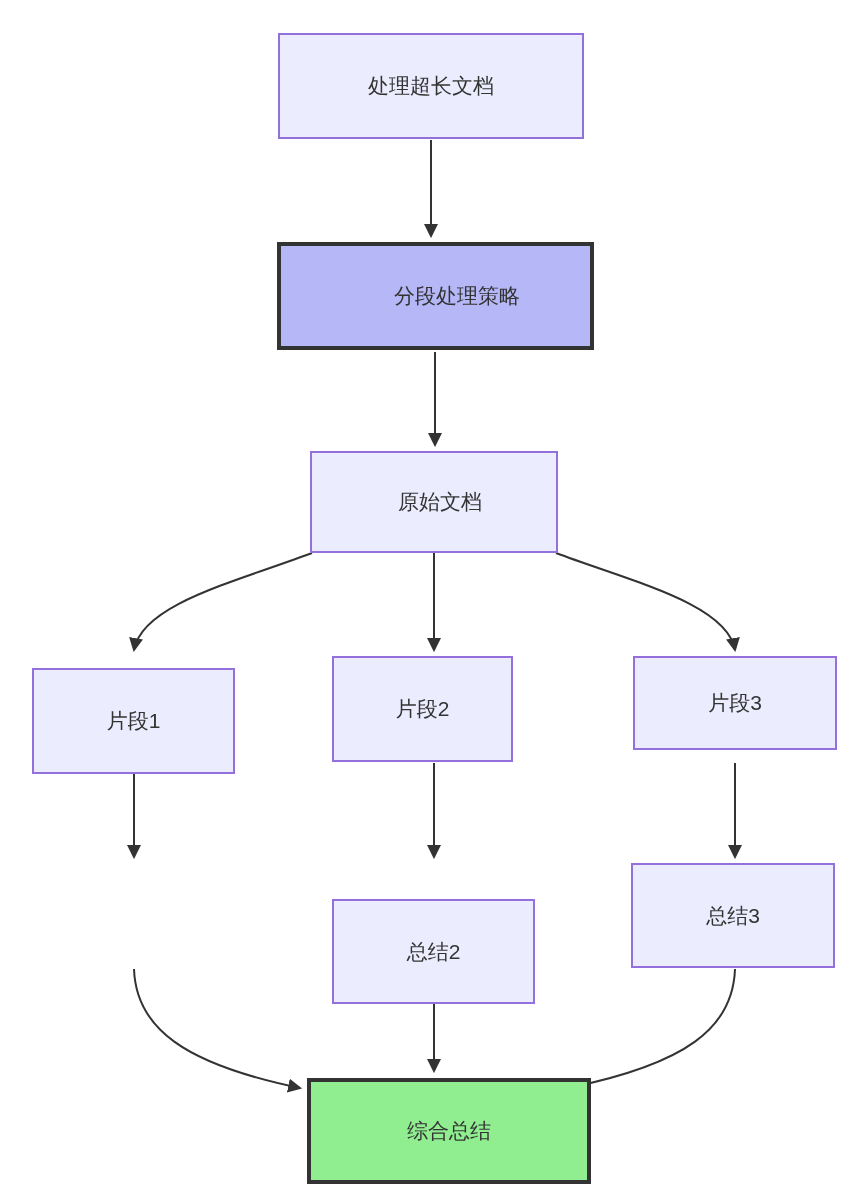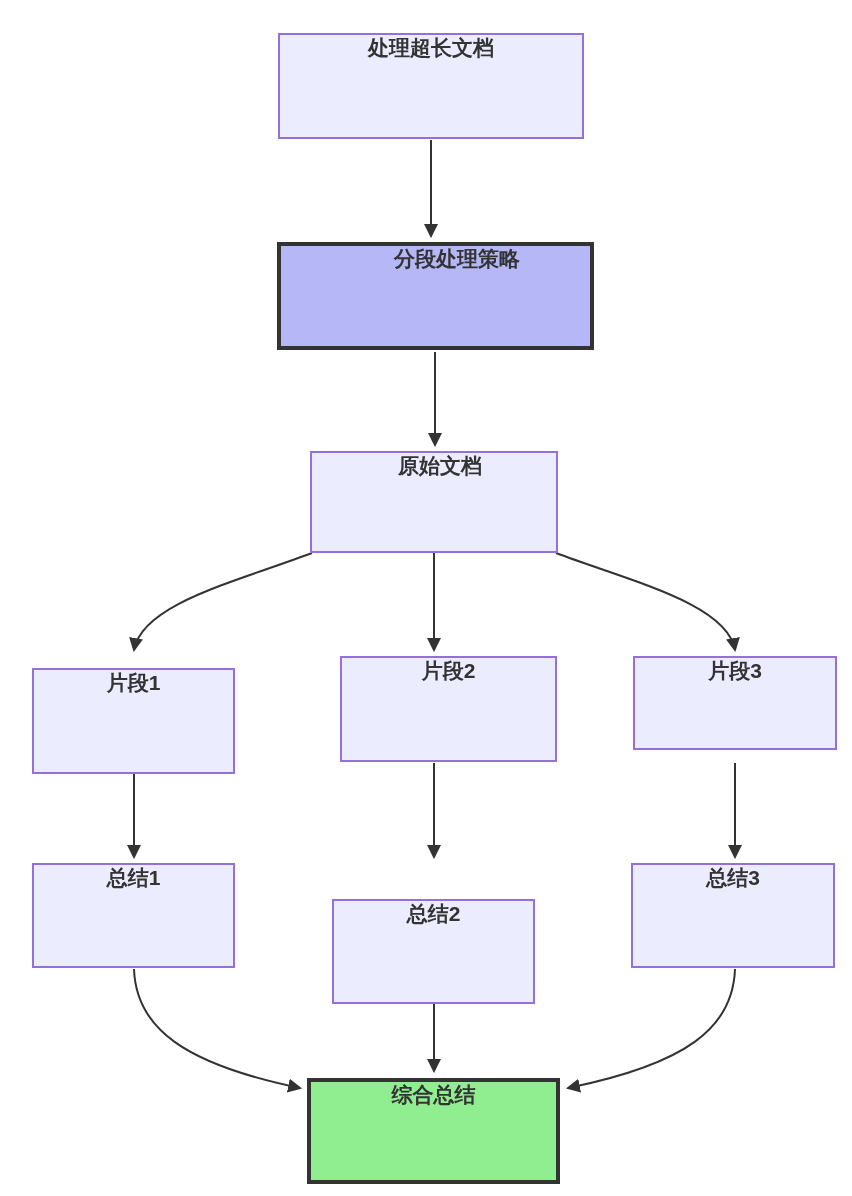--- a/index.html
+++ b/index.html
@@ -19,28 +19,28 @@
   svg.edge-layer path.edge {
     fill: none;
     stroke: var(--edge, #333333);
     stroke-width: 2px;
   }
   #arrowhead path { fill: var(--edge, #333333); }
   .node {
     position: absolute;
     box-sizing: border-box;
     display: flex;
+    align-items: center;
     justify-content: center;
     background: var(--node-fill, #ECECFF);
     border: 2px solid var(--node-border, #9370DB);
     color: var(--text, #333333);
     font-size: 21px;
     line-height: 1.2;
     text-align: center;
-    font-weight: bold;
   }
   .node--strategy {
     background: var(--strategy-fill, #B5B7F7);
     border: 4px solid var(--strong-border, #333333);
     padding-left: 43px;
   }
   .node--final {
     background: var(--final-fill, #90EE90);
     border: 4px solid var(--strong-border, #333333);
   }
@@ -79,37 +79,34 @@
   </div>
 
   <div class="node" style="left:310px; top:451px; width:248px; height:102px;padding-left:12px;">
     <span class="node-label">原始文档</span>
   </div>
 
   <div class="node" style="left:32px; top:656px; width:203px; height:106px;margin-top:12px;">
     <span class="node-label">片段1</span>
   </div>
 
-  <div class="node" style="left:340px; top:656px; width:217px; height:106px;">
+  <div class="node" style="left:332px; top:656px; width:181px; height:106px;">
     <span class="node-label">片段2</span>
   </div>
 
   <div class="node" style="left:633px; top:656px; width:204px; height:94px;">
     <span class="node-label">片段3</span>
   </div>
 
-  <div class="node" style="left:32px; top:863px; width:203px; height:105px;">
-    <span class="node-label">总结1</span>
-  </div>
 
   <div class="node" style="left:332px; top:863px; width:203px; height:105px;margin-top:36px;">
     <span class="node-label">总结2</span>
   </div>
 
   <div class="node" style="left:631px; top:863px; width:204px; height:105px;">
     <span class="node-label">总结3</span>
   </div>
 
-  <div class="node node--final" style="left:307px; top:1078px; width:253px; height:106px;">
+  <div class="node node--final" style="left:307px; top:1078px; width:284px; height:106px;">
     <span class="node-label">综合总结</span>
   </div>
 
 </div>
 
 </body></html>

